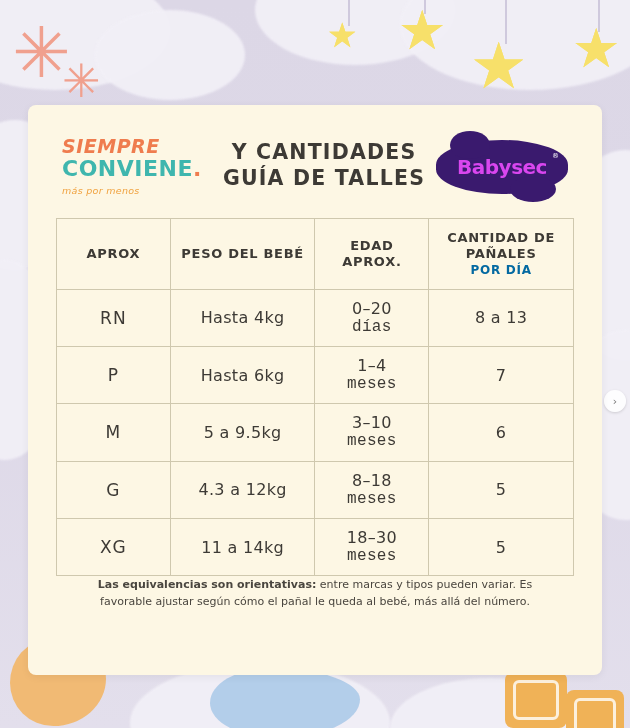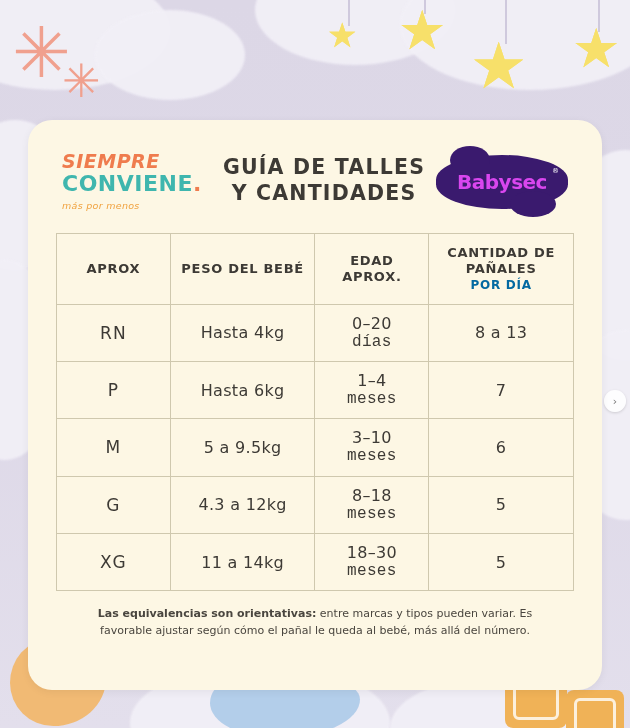--- a/index.html
+++ b/index.html
@@ -80,25 +80,25 @@
     inset: 8px;
     border: 3px solid #ffffff;
     border-radius: 6px;
     opacity: .8;
   }
 
   
   .card {
     position: absolute;
     left: 28px;
-    top: 120px;
+    top: 105px;
     width: 574px;
     height: 570px;
     background: #fdf7e4;
-    border-radius: 24px;
+    border-radius: 8px;
     box-shadow: 0 2px 8px rgba(0,0,0,.06);
     padding: 30px 28px 12px 28px;
   }
 
   .header {
     display: flex;
     align-items: center;
     justify-content: space-between;
     gap: 10px;
     padding: 2px 6px 0 6px;
@@ -217,21 +217,20 @@
     line-height: 1.2;
     letter-spacing: .3px;
   }
   tbody td.talle {
     font-size: 17px;
     letter-spacing: 1px;
   }
   tbody td .l2 { display: block; font-family: Liberation Mono, monospace; }
 
   .footnote {
-    margin-top: 14px;
     text-align: center;
     font-size: 11px;
     line-height: 1.55;
     color: #4a463f;
     padding: 0 22px;
   }
   .footnote b { font-weight: bold; }
 
   
   .arrow {
@@ -296,22 +295,22 @@
 
   <div class="header">
 
     <div class="brand-left">
       <div class="brand-siempre">SIEMPRE</div>
       <div class="brand-conviene"><span>CONVIENE</span><span class="dot">.</span></div>
       <div class="brand-tag">más por menos</div>
     </div>
 
     <div class="title">
+      <div>Y CANTIDADES</div>
       <div>GUÍA DE TALLES</div>
-      <div>Y CANTIDADES</div>
     </div>
 
     <div class="babysec">
       <span class="babysec-text">Babysec</span>
       <span class="babysec-reg">®</span>
     </div>
   </div>
 
   <table>
     <thead>

